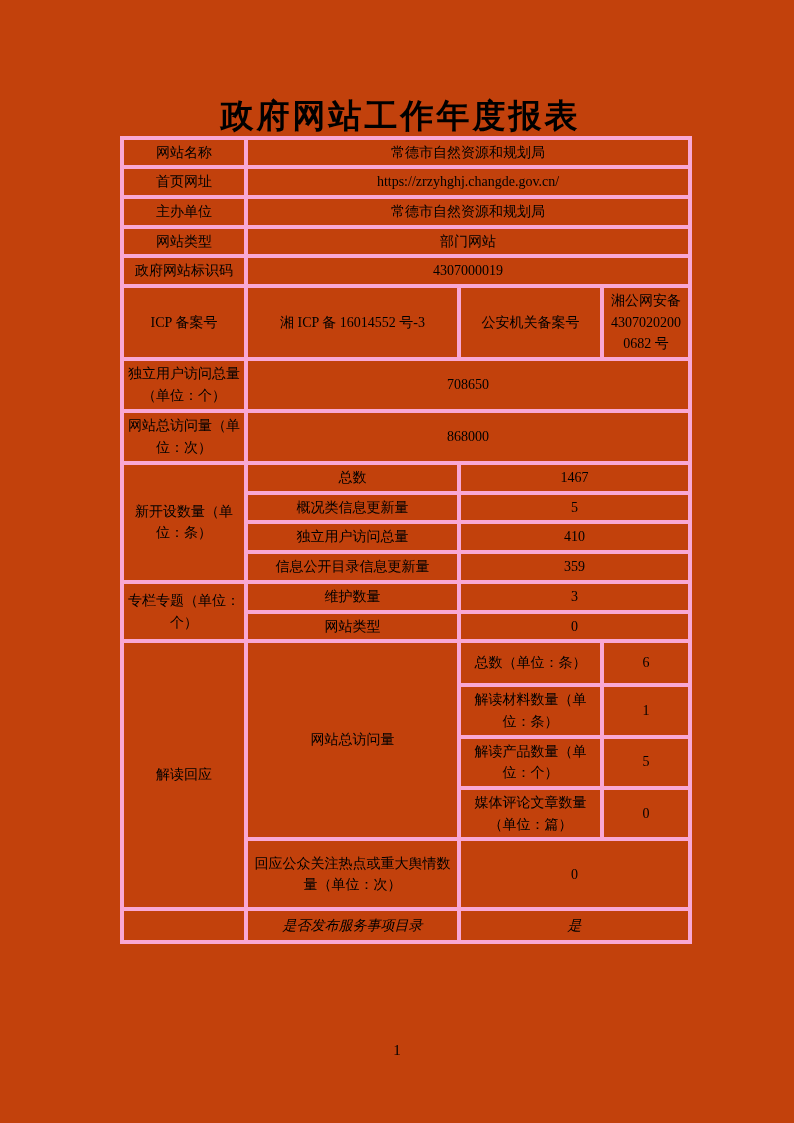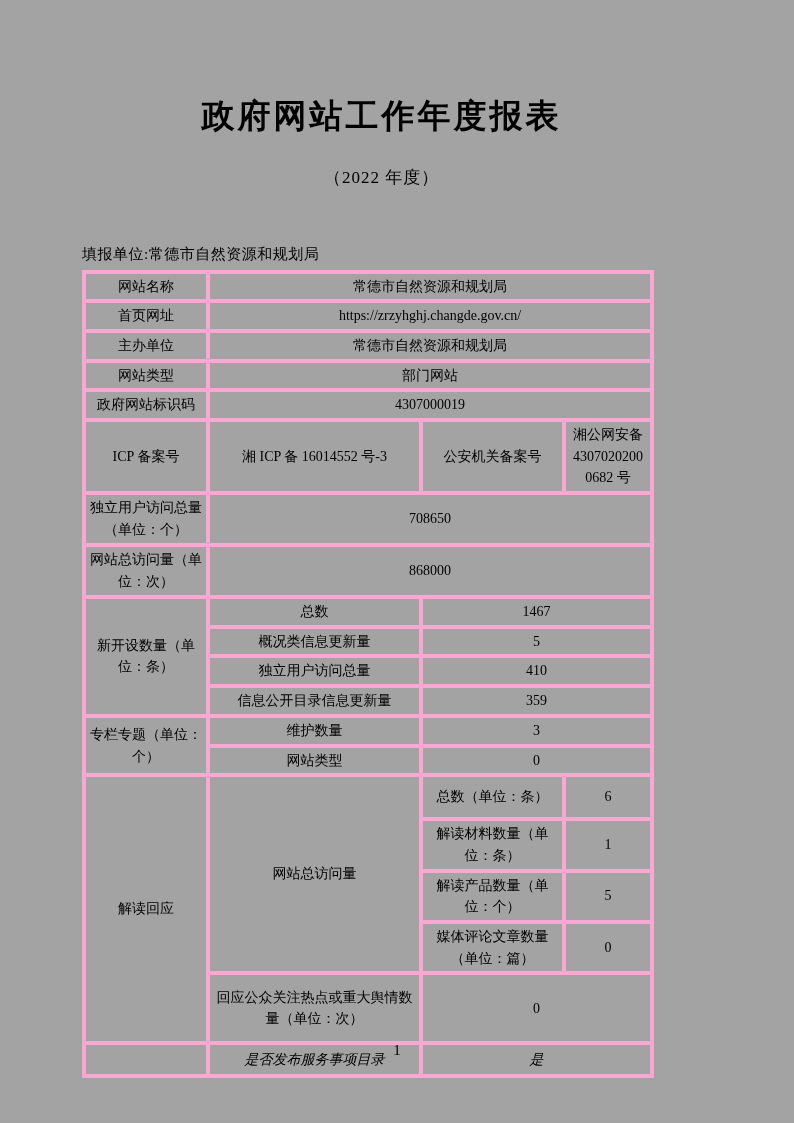--- a/index.html
+++ b/index.html
@@ -5,23 +5,23 @@
   html, body {
     margin: 0;
     padding: 0;
     background: #ffffff;
   }
   .page {
     position: relative;
     width: 794px;
     height: 1123px;
     margin: 0 auto;
-    background: #a3a3a3;
+    background: #c2410c;
     box-sizing: border-box;
-    padding: 96px 113px 0 82px;
+    padding: 96px 113px 0 120px;
     font-family: "Liberation Serif", "DejaVu Serif", serif;
     color: #000000;
     overflow: hidden;
   }
   .doc-title {
     margin: 0;
     text-align: center;
     font-family: "Liberation Sans", "DejaVu Sans", sans-serif;
     font-weight: 600;
     font-size: 33px;
@@ -70,23 +70,21 @@
     font-size: 15px;
   }
 </style>
 </head>
 <body>
 
 <div class="page">
 
   <h1 class="doc-title">政府网站工作年度报表</h1>
 
-  <p class="doc-subtitle">（2022 年度）</p>
 
-  <p class="filing-unit">填报单位:常德市自然资源和规划局</p>
 
   <table class="report">
     <colgroup>
       <col style="width:124px">
       <col style="width:213px">
       <col style="width:143px">
       <col style="width:88px">
     </colgroup>
     <tbody>
 

